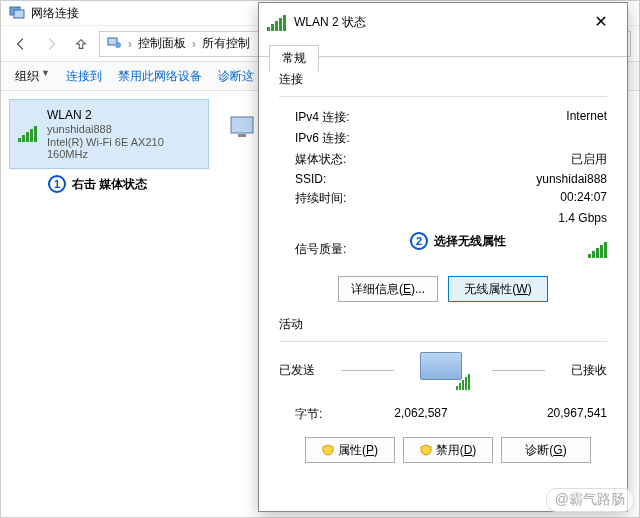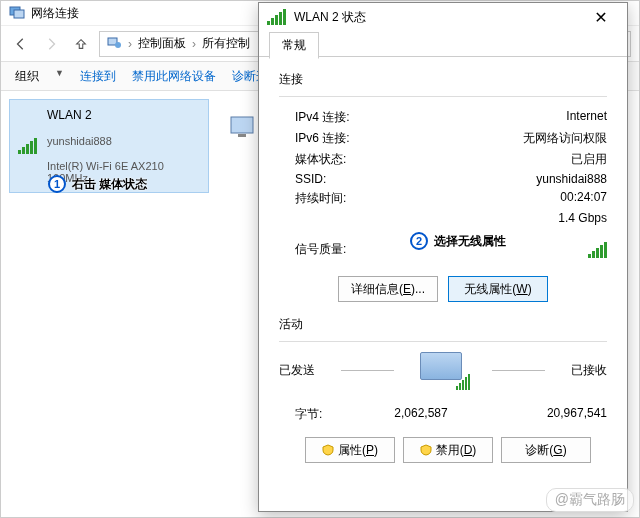--- a/index.html
+++ b/index.html
@@ -6,45 +6,45 @@
 body{width:640px;height:518px;background:#fff;position:relative;overflow:hidden}
 .main-window{position:absolute;left:0;top:0;width:640px;height:518px;border:1px solid #ccc;background:#fff}
 .titlebar{height:24px;display:flex;align-items:center;gap:6px;padding:0 8px;background:#fff}
 .title-icon svg{width:16px;height:16px}
 .nav-row{height:36px;display:flex;align-items:center;gap:6px;padding:0 8px;border-top:1px solid #eee}
 .nav-btn{width:24px;height:24px;display:flex;align-items:center;justify-content:center;color:#666}
 .nav-btn svg{width:14px;height:14px}
 .breadcrumb{flex:1;height:26px;border:1px solid #ccc;display:flex;align-items:center;padding:0 6px;gap:6px;background:#fff}
 .breadcrumb .sep{color:#888}
 .toolbar{height:30px;border-top:1px solid #e0e0e0;border-bottom:1px solid #e0e0e0;display:flex;align-items:center;gap:4px;padding:0 8px;background:#fafafa}
-.tb-link{color:#0066cc;padding:2px 6px;display:flex;align-items:flex-start;gap:16px}
+.tb-link{color:#0066cc;padding:2px 6px;display:flex;align-items:flex-start;gap:2px}
 .tb-link .chev{font-size:9px;color:#555}
 .content{padding:8px}
 .adapter-card{display:flex;align-items:center;gap:10px;padding:8px;background:#d8eaf9;border:1px solid #a8cef0;width:200px}
-.adapter-card .lines{display:flex;flex-direction:column;gap:13px}
+.adapter-card .lines{display:flex;flex-direction:column;gap:1px}
 .adapter-card .ln2,.adapter-card .ln3{color:#555;font-size:11px}
 .adapter2{position:absolute;left:228px;top:114px;display:flex;align-items:center;gap:6px}
 .redx{color:#d40000;font-size:18px;font-weight:bold}
 .signal-icon{display:flex;align-items:flex-end;gap:1px;height:16px}
 .signal-icon span{width:3px;background:#2e9b2e;display:block}
 .signal-icon span:nth-child(1){height:4px}
 .signal-icon span:nth-child(2){height:7px}
 .signal-icon span:nth-child(3){height:10px}
 .signal-icon span:nth-child(4){height:13px}
 .signal-icon span:nth-child(5){height:16px}
 .annot{position:absolute;display:flex;align-items:center;gap:6px;font-size:16px;font-weight:bold;color:#ff1a1a;text-shadow:0 0 2px #fff,0 0 2px #fff}
 .annot .num{width:18px;height:18px;border-radius:50%;border:2px solid #0055cc;color:#0055cc;font-size:11px;display:flex;align-items:center;justify-content:center;background:#fff;text-shadow:none}
 .annot1{left:48px;top:175px}
 .annot2{left:410px;top:232px}
 
 .status-window{position:absolute;left:258px;top:2px;width:370px;height:510px;background:#fff;border:1px solid #888;box-shadow:0 4px 16px rgba(0,0,0,.25)}
-.sw-title{height:28px;display:flex;align-items:center;padding:0 8px;gap:8px}
+.sw-title{height:28px;display:flex;align-items:flex-end;padding:0 8px;gap:8px}
 .sw-title .close{margin-left:auto;font-size:16px;width:36px;text-align:center}
 .sw-tab{height:26px;border-bottom:1px solid #ccc;display:flex;align-items:flex-end;padding:0 10px}
-.sw-tab .tab{padding:4px 12px;border:1px solid #ccc;border-bottom:1px solid #fff;background:#fff;position:relative;top:3px}
+.sw-tab .tab{padding:4px 12px;border:1px solid #ccc;border-bottom:1px solid #fff;background:#fff;position:relative;top:16px}
 .sw-body{padding:14px 20px 10px 20px}
 .section-label{margin-bottom:8px}
 .kv-block{padding-left:16px;margin-bottom:10px}
 .kv{display:flex;padding:2px 0}
 .kv .k{flex:0 0 110px}
 .kv .v{flex:1;text-align:right}
 .sigrow{display:flex;align-items:flex-end;padding:4px 0 10px 0}
 .sigrow .k{flex:0 0 110px}
 .btn-row{display:flex;gap:10px;justify-content:center;margin:8px 0 14px 0}
 .win-btn{min-width:100px;height:26px;border:1px solid #aaa;background:#fdfdfd;display:flex;align-items:center;justify-content:center;padding:0 10px}
@@ -164,21 +164,20 @@
   <div class="sw-body">
     <div class="section-label">连接</div>
     <hr class="hr">
     <div class="kv-block">
       <div class="kv">
           <span class="k">IPv4 连接:</span>
           <span class="v">Internet</span>
         </div>
       <div class="kv">
           <span class="k">IPv6 连接:</span>
-          <span class="v">无网络访问权限</span>
         </div>
       <div class="kv">
           <span class="k">媒体状态:</span>
           <span class="v">已启用</span>
         </div>
       <div class="kv">
           <span class="k">SSID:</span>
           <span class="v">yunshidai888</span>
         </div>
       <div class="kv">

